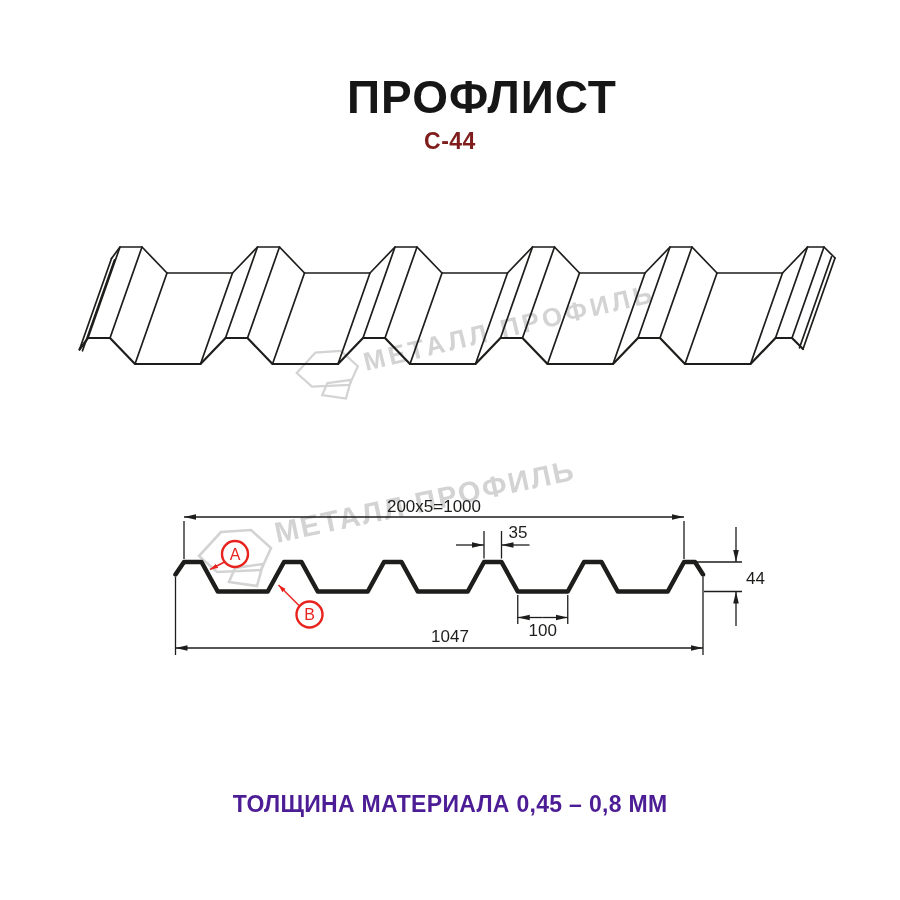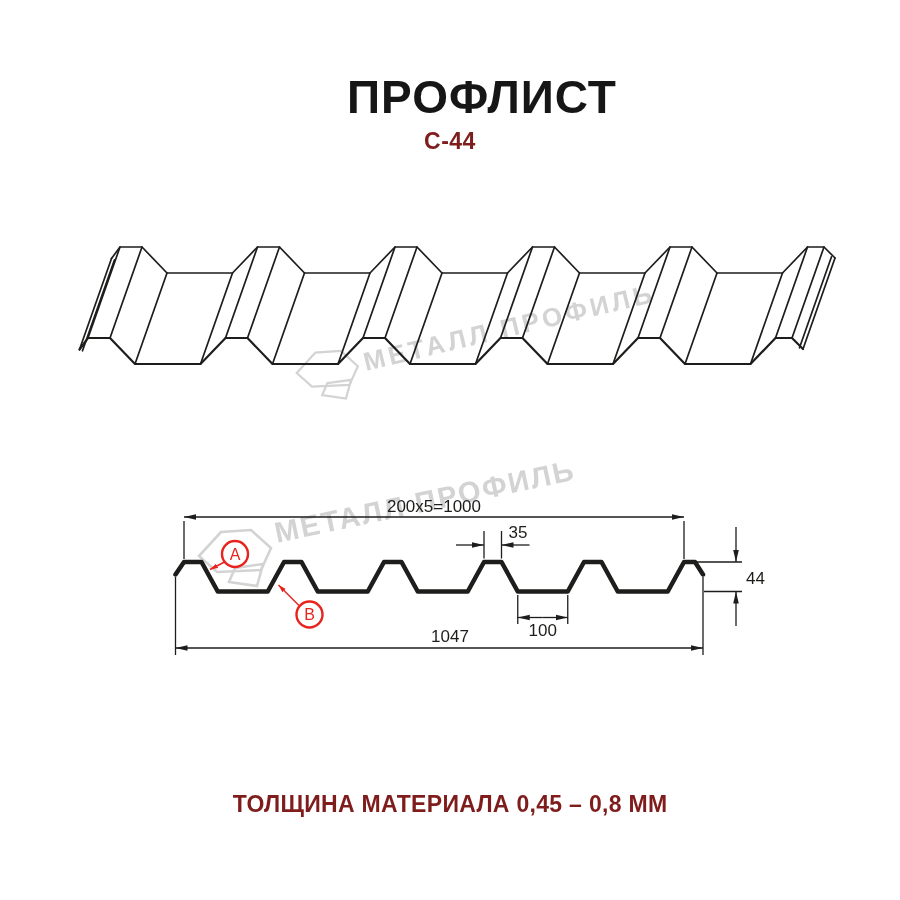--- a/index.html
+++ b/index.html
@@ -10,21 +10,21 @@
   .page-title{
     position:absolute;top:70px;left:0;width:900px;text-align:center;
     font-size:46px;font-weight:800;letter-spacing:1px;color:#161616;margin-left:32px;
   }
   .page-subtitle{
     position:absolute;top:128px;left:0;width:900px;text-align:center;
     font-size:23px;font-weight:700;color:#7f1d1d;letter-spacing:0.5px;
   }
   .page-footer{
     position:absolute;top:791px;left:0;width:900px;text-align:center;
-    font-size:23px;font-weight:600;color:#7f1d1d;letter-spacing:0.3px;
+    font-size:23px;font-weight:600;color:#4c1d95;letter-spacing:0.3px;
   }
   svg{position:absolute;top:0;left:0;}
   .ink{stroke:#1d1d1b;fill:none;}
   .thick{stroke-width:4.5;stroke-linejoin:round;stroke-linecap:round;}
   .thin{stroke-width:1.3;}
   .l3d{stroke-width:1.7;stroke-linejoin:round;stroke-linecap:round;}
   .l3df{stroke-width:2.2;stroke-linejoin:round;stroke-linecap:round;}
   .dimtxt{font-family:"Liberation Sans","DejaVu Sans",sans-serif;font-size:17px;fill:#1d1d1b;}
   .red{stroke:#e8231e;fill:none;}
   .redtxt{font-family:"Liberation Sans","DejaVu Sans",sans-serif;font-size:16px;fill:#e8231e;}

